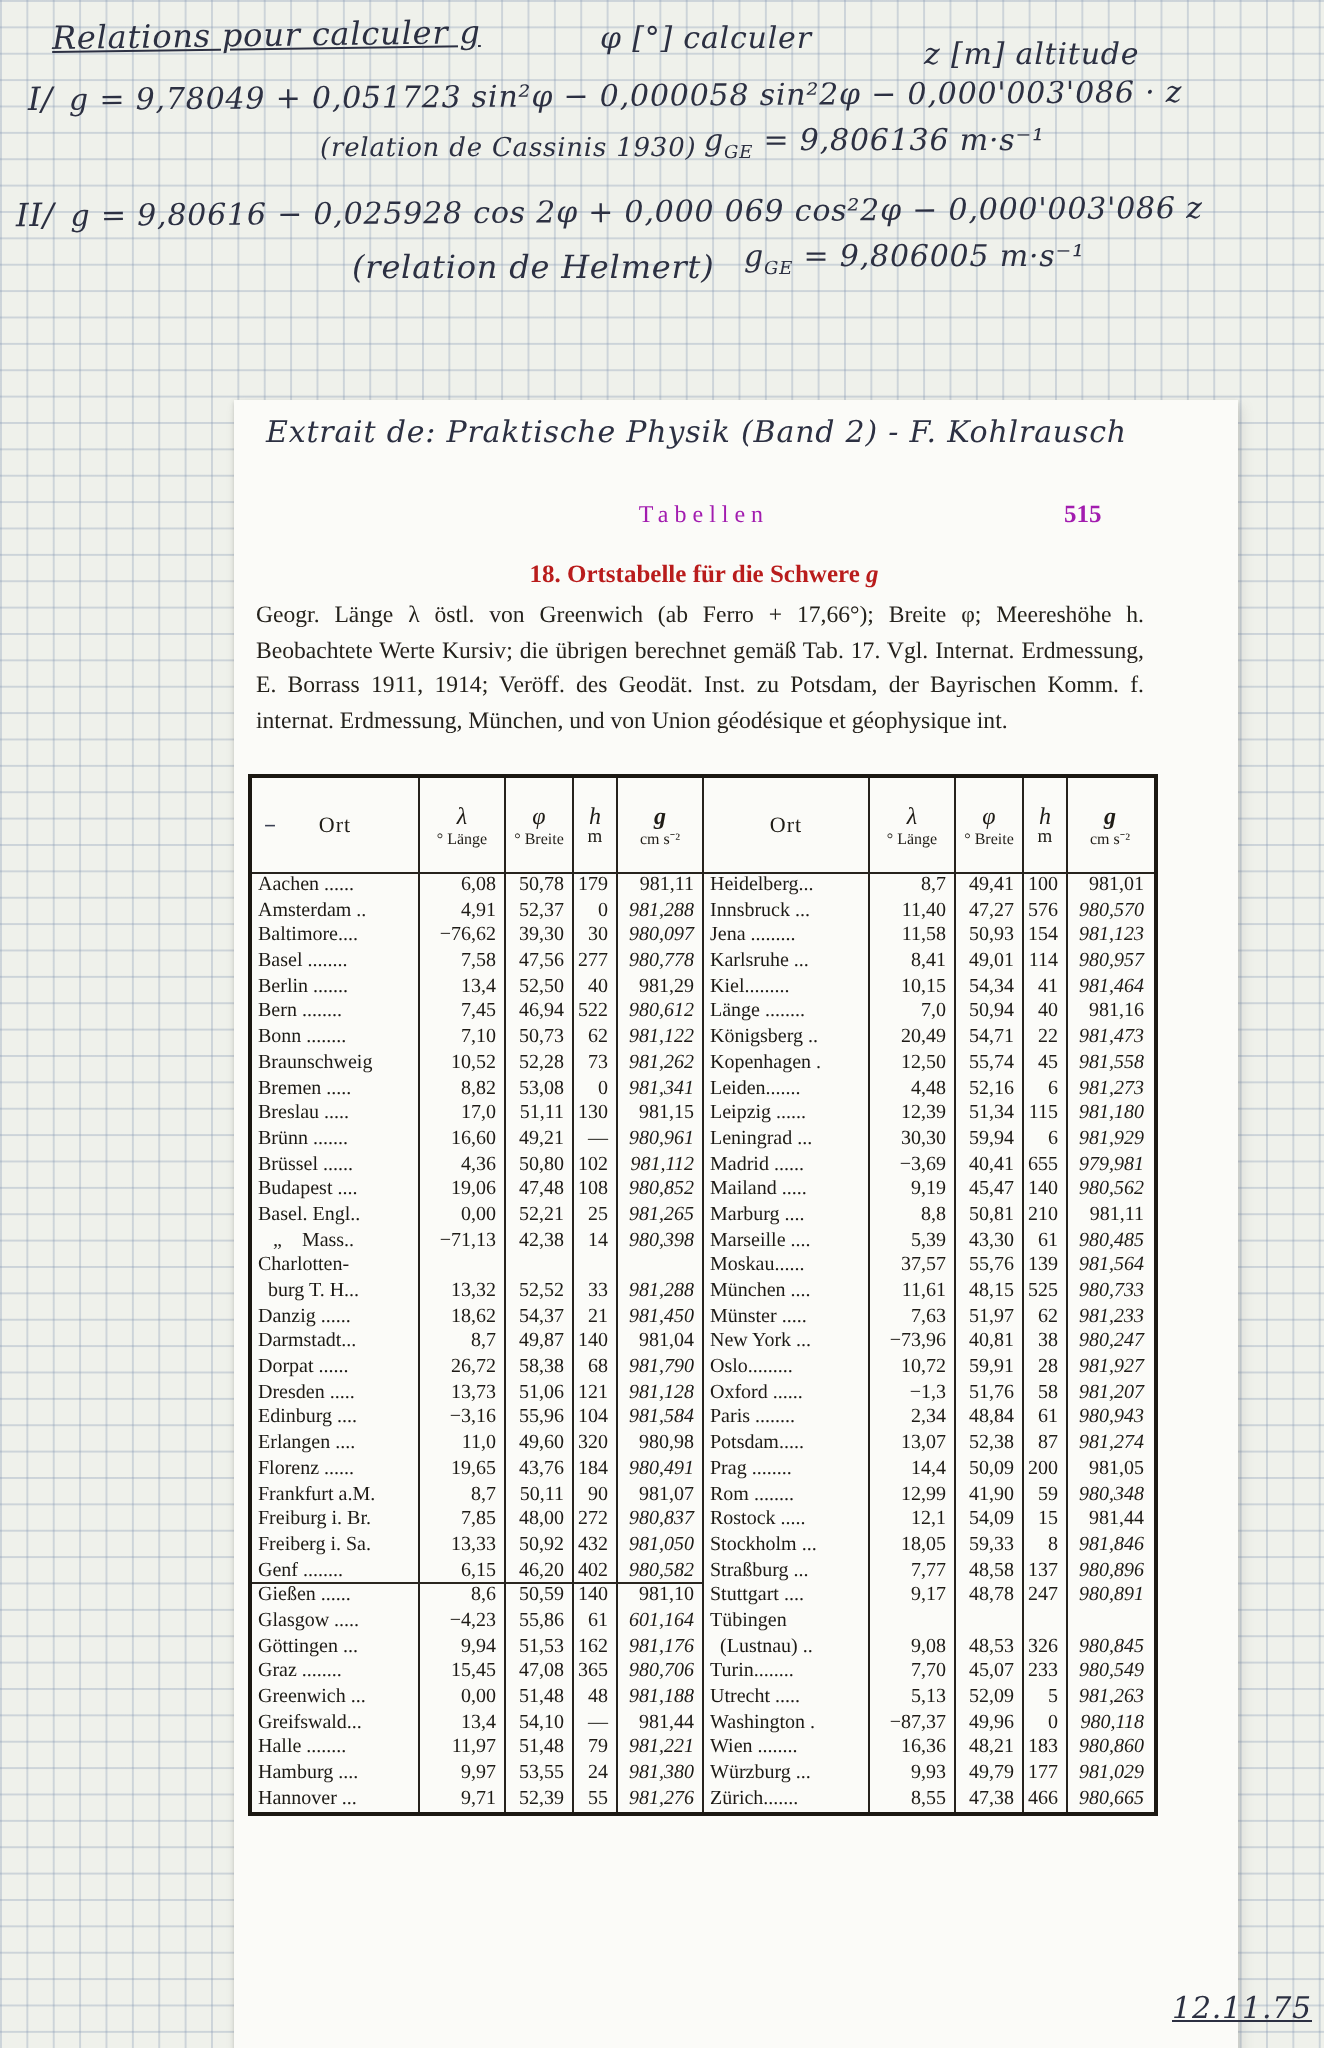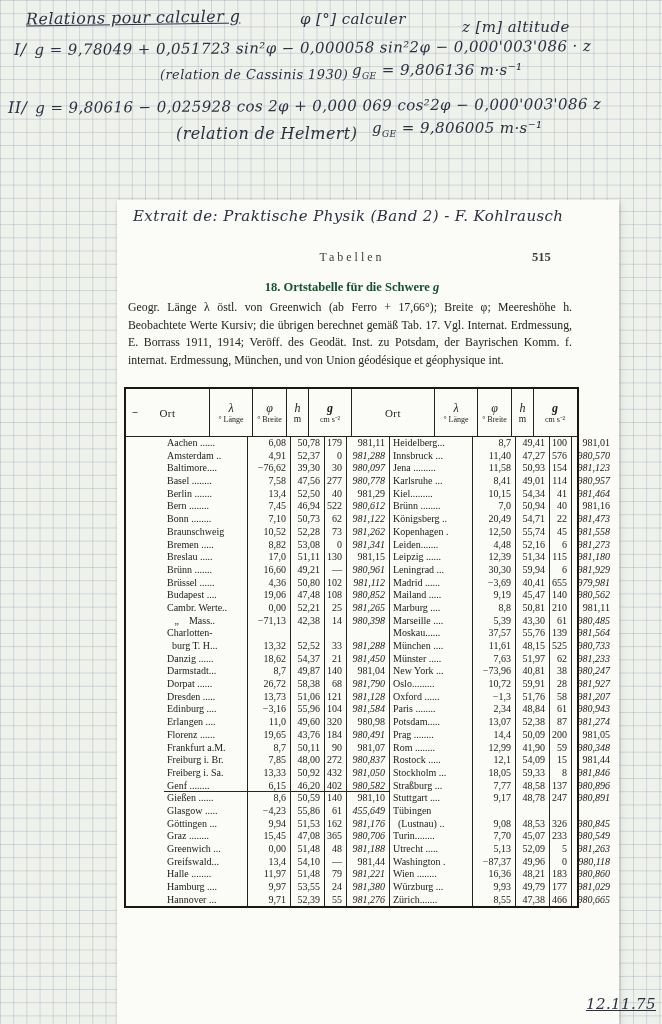--- a/index.html
+++ b/index.html
@@ -34,38 +34,38 @@
   .ex1{left:16px;top:7px;font-size:15px;}
   .ex2{left:128px;top:28px;font-size:15px;}
   
   .page{
     position:absolute;left:86px;top:200px;width:502px;height:962px;
     background:#fbfbf8;
     box-shadow:0 1px 2px rgba(70,70,70,.25), 2px 3px 6px rgba(90,90,90,.15);
     margin-left:31px;
   }
   .runhead{position:absolute;left:0;top:50px;width:470px;text-align:center;
-    font-size:12px;letter-spacing:3px;color:#404040;}
+    font-size:12px;letter-spacing:3px;color:#a21caf;}
   .rh-num{position:absolute;left:415px;top:0;font-weight:bold;letter-spacing:0;font-size:12.5px;}
   .sect-title{position:absolute;left:0;top:80px;width:470px;text-align:center;
-    font-weight:bold;font-size:12.5px;color:#14532d;}
+    font-weight:bold;font-size:12.5px;color:#b91c1c;}
   .sect-title .gsym{font-style:italic;}
   .intro{position:absolute;left:11px;top:99px;width:444px;margin:0;
     font-size:11.8px;line-height:17.6px;text-align:justify;color:#25221c;}
   
   .gravtable{
     position:absolute;left:7px;top:187px;width:455px;height:521px;
     box-sizing:border-box;border:2.2px solid #1b1812;background:#fbfbf8;
   }
   .thead,.tbody{
     display:grid;
     grid-template-columns:83px 43px 34px 22px 43px 83px 43px 34px 22px 43px;
   }
   .thead{height:47px;border-bottom:1.2px solid #26231d;}
-  .tbody{grid-auto-rows:12.7px;padding-left:38px;}
+  .tbody{grid-auto-rows:12.7px;}
   .hcell{
     display:flex;flex-direction:column;align-items:center;justify-content:center;
     border-left:1px solid #26231d;position:relative;color:#1f1c16;
   }
   .hcell.first{border-left:none;}
   .hsym{font-style:italic;font-size:12px;line-height:13px;}
   .hsym.bold{font-weight:bold;}
   .hunit{font-size:8px;line-height:9px;}
   .hunit.m{font-size:9.5px;}
   .hort{font-size:11px;letter-spacing:.5px;}
@@ -209,21 +209,21 @@
         <div class="cell name">Kiel.........</div>
         <div class="cell num">10,15</div>
         <div class="cell num">54,34</div>
         <div class="cell num">41</div>
         <div class="cell num it">981,464</div>
         <div class="cell name first">Bern ........</div>
         <div class="cell num">7,45</div>
         <div class="cell num">46,94</div>
         <div class="cell num">522</div>
         <div class="cell num it">980,612</div>
-        <div class="cell name">Brünn ........</div>
+        <div class="cell name">Länge ........</div>
         <div class="cell num">7,0</div>
         <div class="cell num">50,94</div>
         <div class="cell num">40</div>
         <div class="cell num">981,16</div>
         <div class="cell name first">Bonn ........</div>
         <div class="cell num">7,10</div>
         <div class="cell num">50,73</div>
         <div class="cell num">62</div>
         <div class="cell num it">981,122</div>
         <div class="cell name">Königsberg ..</div>
@@ -284,21 +284,21 @@
         <div class="cell name first">Budapest ....</div>
         <div class="cell num">19,06</div>
         <div class="cell num">47,48</div>
         <div class="cell num">108</div>
         <div class="cell num it">980,852</div>
         <div class="cell name">Mailand .....</div>
         <div class="cell num">9,19</div>
         <div class="cell num">45,47</div>
         <div class="cell num">140</div>
         <div class="cell num it">980,562</div>
-        <div class="cell name first">Cambr. Werte..</div>
+        <div class="cell name first">Basel. Engl..</div>
         <div class="cell num">0,00</div>
         <div class="cell num">52,21</div>
         <div class="cell num">25</div>
         <div class="cell num it">981,265</div>
         <div class="cell name">Marburg ....</div>
         <div class="cell num">8,8</div>
         <div class="cell num">50,81</div>
         <div class="cell num">210</div>
         <div class="cell num">981,11</div>
         <div class="cell name first">   „    Mass..</div>
@@ -448,21 +448,21 @@
         <div class="cell num">981,10</div>
         <div class="cell name">Stuttgart ....</div>
         <div class="cell num">9,17</div>
         <div class="cell num">48,78</div>
         <div class="cell num">247</div>
         <div class="cell num it">980,891</div>
         <div class="cell name first">Glasgow .....</div>
         <div class="cell num">−4,23</div>
         <div class="cell num">55,86</div>
         <div class="cell num">61</div>
-        <div class="cell num it">455,649</div>
+        <div class="cell num it">601,164</div>
         <div class="cell name">Tübingen</div>
         <div class="cell num"></div>
         <div class="cell num"></div>
         <div class="cell num"></div>
         <div class="cell num"></div>
         <div class="cell name first">Göttingen ...</div>
         <div class="cell num">9,94</div>
         <div class="cell num">51,53</div>
         <div class="cell num">162</div>
         <div class="cell num it">981,176</div>

